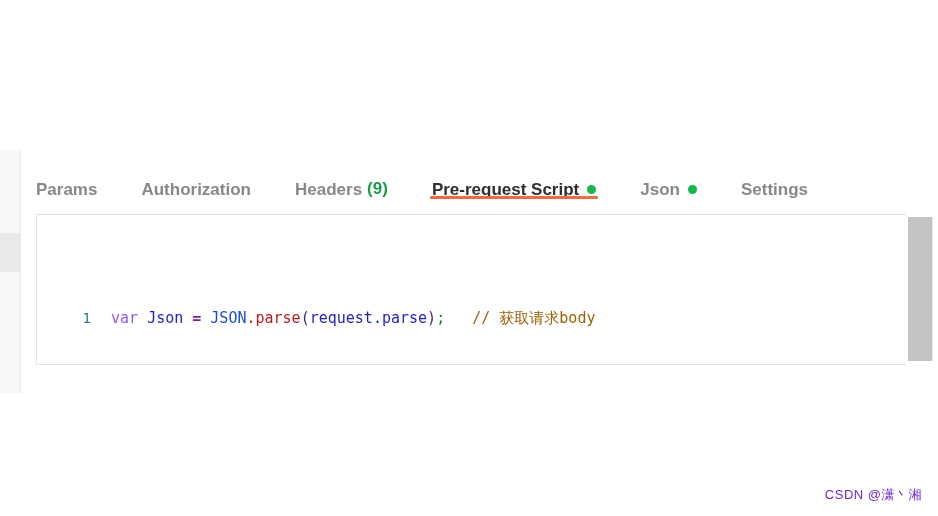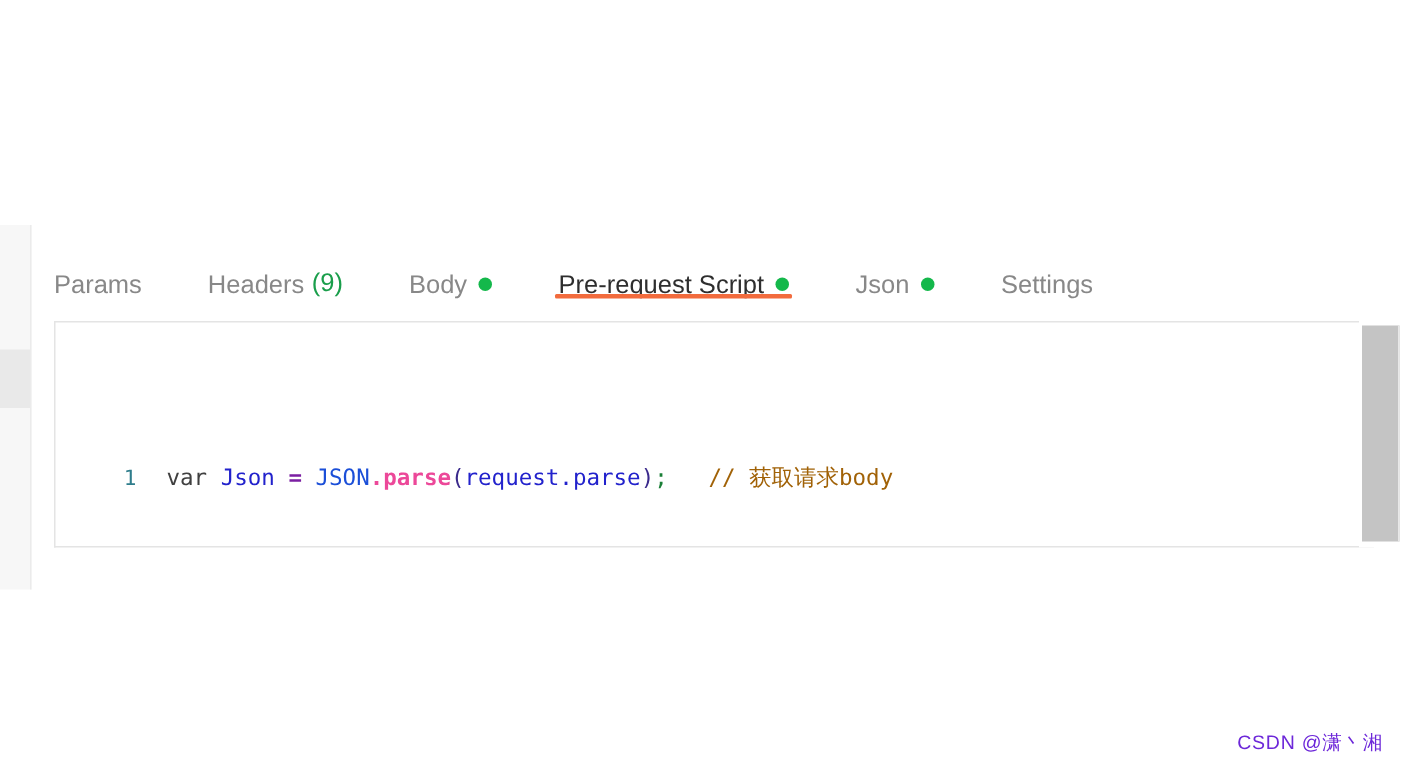--- a/index.html
+++ b/index.html
@@ -50,20 +50,21 @@
     align-items: center;
     gap: 8px;
     height: 42px;
     padding: 0 0 0 0;
     margin-right: 44px;
     font-size: 17px;
     color: #888888;
     white-space: nowrap;
     cursor: pointer;
     box-sizing: border-box;
+    font-weight: bold;
   }
   .tab:last-child { margin-right: 0; }
   .tab .tab-label { line-height: 1; }
   .tab.active .tab-label { color: #2e2e2e; }
   .tab .count {
     color: #1a9e4b;
     margin-left: -3px;
   }
   .tab .dot {
     width: 9px;
@@ -119,24 +120,24 @@
     color: #2f7d8c;
     font-size: 14px;
     user-select: none;
   }
   .code-text {
     padding-left: 20px;
     color: #1f1f8f;
   }
 
   
-  .t-kw     { color: #404040; }
+  .t-kw     { color: #8b5cf6; }
   .t-op     { color: #7b1fa2; font-weight: bold; }
   .t-ident  { color: #2222cc; }
-  .t-fn     { color: #ec4899; font-weight: bold; }
+  .t-fn     { color: #b91c1c; font-weight: normal; }
   .t-punct  { color: #3b2a8c; }
   .t-semi   { color: #1a7f37; }
   .t-obj    { color: #1b4fd8; }
   .t-comment{ color: #a16207; }
 
   
   #v-scrollbar-track {
     position: absolute;
     left: 906px;
     top: 214px;
@@ -171,30 +172,29 @@
 <div id="left-rail">
   <div id="left-rail-active"></div>
 </div>
 
 <div id="tab-bar">
 
   <div class="tab">
     <span class="tab-label">Params</span>
   </div>
 
+  <div class="tab">
+    <span class="tab-label">Authorization</span>
+  </div>
 
   <div class="tab">
     <span class="tab-label">Headers</span>
     <span class="count">(9)</span>
   </div>
 
-  <div class="tab">
-    <span class="tab-label">Body</span>
-    <span class="dot"></span>
-  </div>
 
   <div class="tab active">
     <span class="tab-label">Pre-request Script</span>
     <span class="dot"></span>
     <span class="underline"></span>
   </div>
 
   <div class="tab">
     <span class="tab-label">Json</span>
     <span class="dot"></span>

